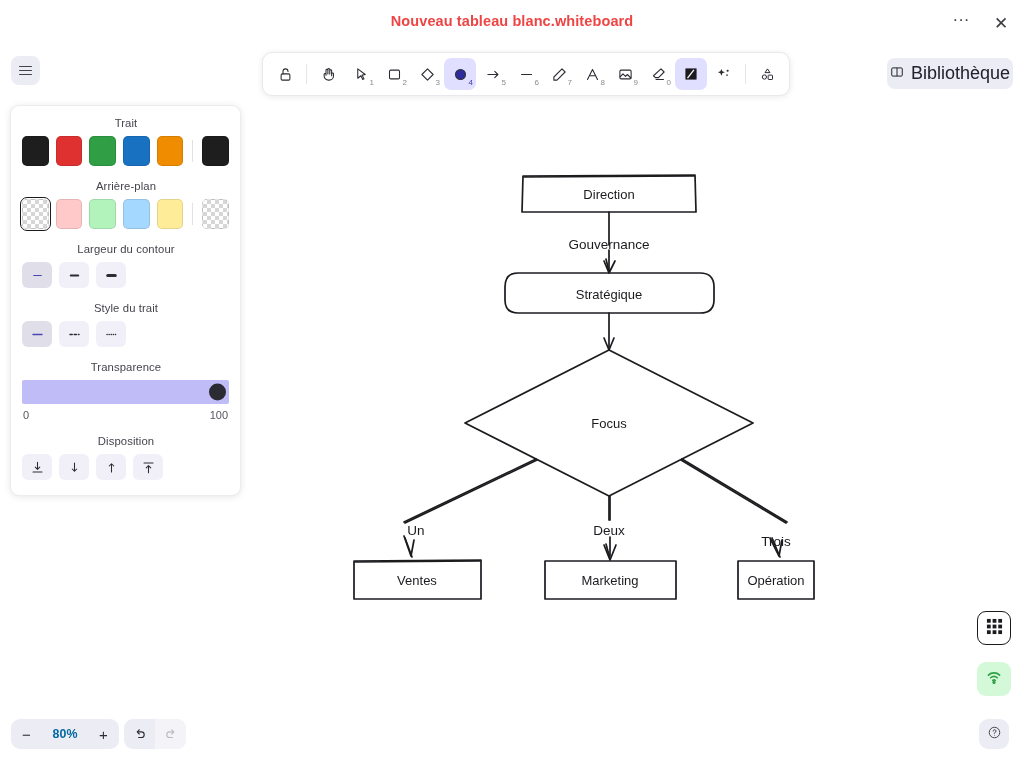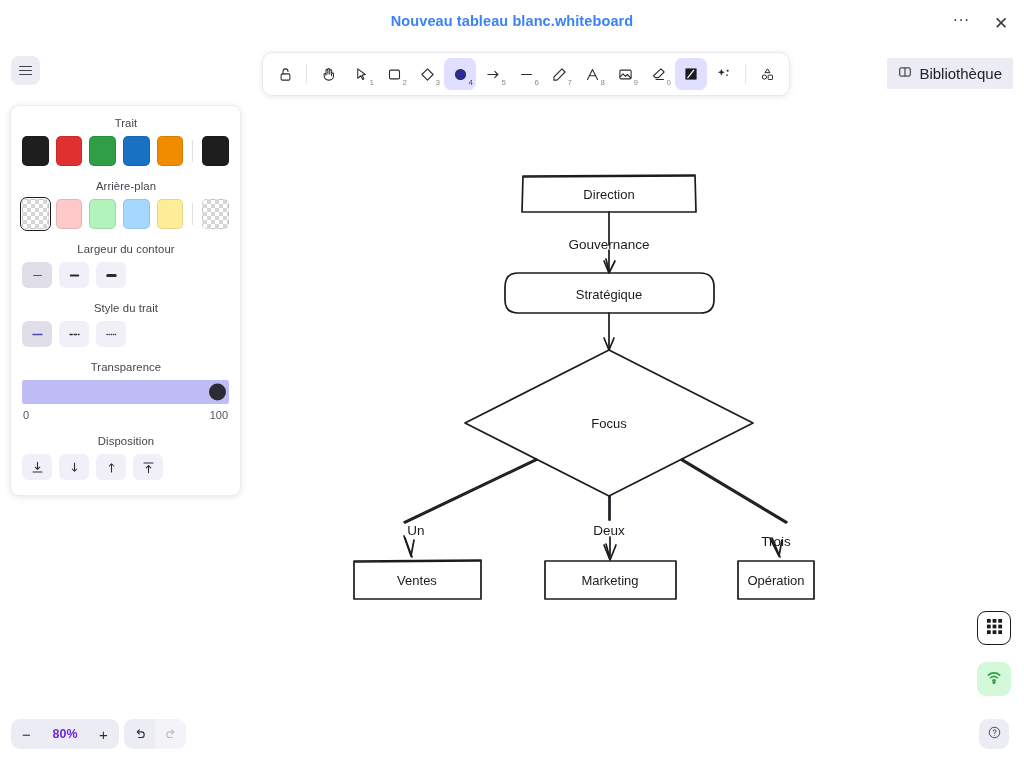--- a/index.html
+++ b/index.html
@@ -13,21 +13,21 @@
   }
   #app { position: relative; width: 1024px; height: 762px; background: #ffffff; }
 
   
   .titlebar {
     position: absolute; top: 0; left: 0; width: 1024px; height: 46px;
     background: #ffffff;
   }
   .title-text {
     position: absolute; left: 0; right: 0; top: 13px;
-    text-align: center; font-size: 14.5px; font-weight: bold; color: #3b82f6;
+    text-align: center; font-size: 14.5px; font-weight: bold; color: #ef4444;
     letter-spacing: .1px;
   }
   .win-btn {
     position: absolute; top: 10px; width: 26px; height: 26px;
     display: flex; align-items: center; justify-content: center;
     color: #3d3d42; cursor: pointer; border-radius: 5px;
   }
   .win-more { right: 50px; font-size: 17px; line-height: 8px; padding-bottom:7px; }
   .win-close { right: 10px; font-size: 17px; }
 
@@ -63,23 +63,23 @@
   .tool .num {
     position: absolute; right: 3px; bottom: 3px;
     font-size: 8px; color: #8b8b93; font-family: "Liberation Sans", sans-serif;
   }
   .tool.active .num { color: #3d39b8; }
   .tsep { width: 1px; height: 20px; background: #e4e4ea; margin: 0 4px; }
 
   
   .library-btn {
     position: absolute; right: 11px; top: 58px;
-    height: 31px; padding: 0 11px; border-radius: 0;
+    height: 31px; padding: 0 3px; border-radius: 8px;
     background: #ececf4; display: flex; align-items: center; gap: 7px;
-    font-size: 15px; color: #21212b; cursor: pointer;
+    font-size: 18px; color: #21212b; cursor: pointer;
   }
 
   
   .panel {
     position: absolute; left: 10px; top: 105px; width: 231px;
     background: #ffffff; border: 1px solid #ececf0; border-radius: 9px;
     box-shadow: 0 1px 7px rgba(0,0,0,.10);
     padding: 11px 11px 13px 11px;
     text-align: center;
   }
@@ -146,21 +146,21 @@
     position: absolute; left: 11px; bottom: 13px;
     display: flex; align-items: center;
     background: #ececf4; border-radius: 9px; height: 30px; overflow: hidden;
   }
   .zbtn {
     width: 31px; height: 30px; display: flex; align-items: center; justify-content: center;
     cursor: pointer; font-size: 15px; color: #2b2b33;
   }
   .zval {
     min-width: 46px; text-align: center; font-size: 12.4px; font-weight: bold;
-    color: #6d28d9; cursor: pointer;
+    color: #0369a1; cursor: pointer;
   }
   .undogrp {
     position: absolute; left: 124px; bottom: 13px;
     display: flex; background: #ececf4; border-radius: 9px; overflow: hidden; height: 30px;
   }
   .ubtn {
     width: 31px; height: 30px; display: flex; align-items: center; justify-content: center;
     cursor: pointer; color: #2b2b33;
   }
   .ubtn.disabled { background: #f4f4f8; color: #b9b9c2; cursor: default; }

